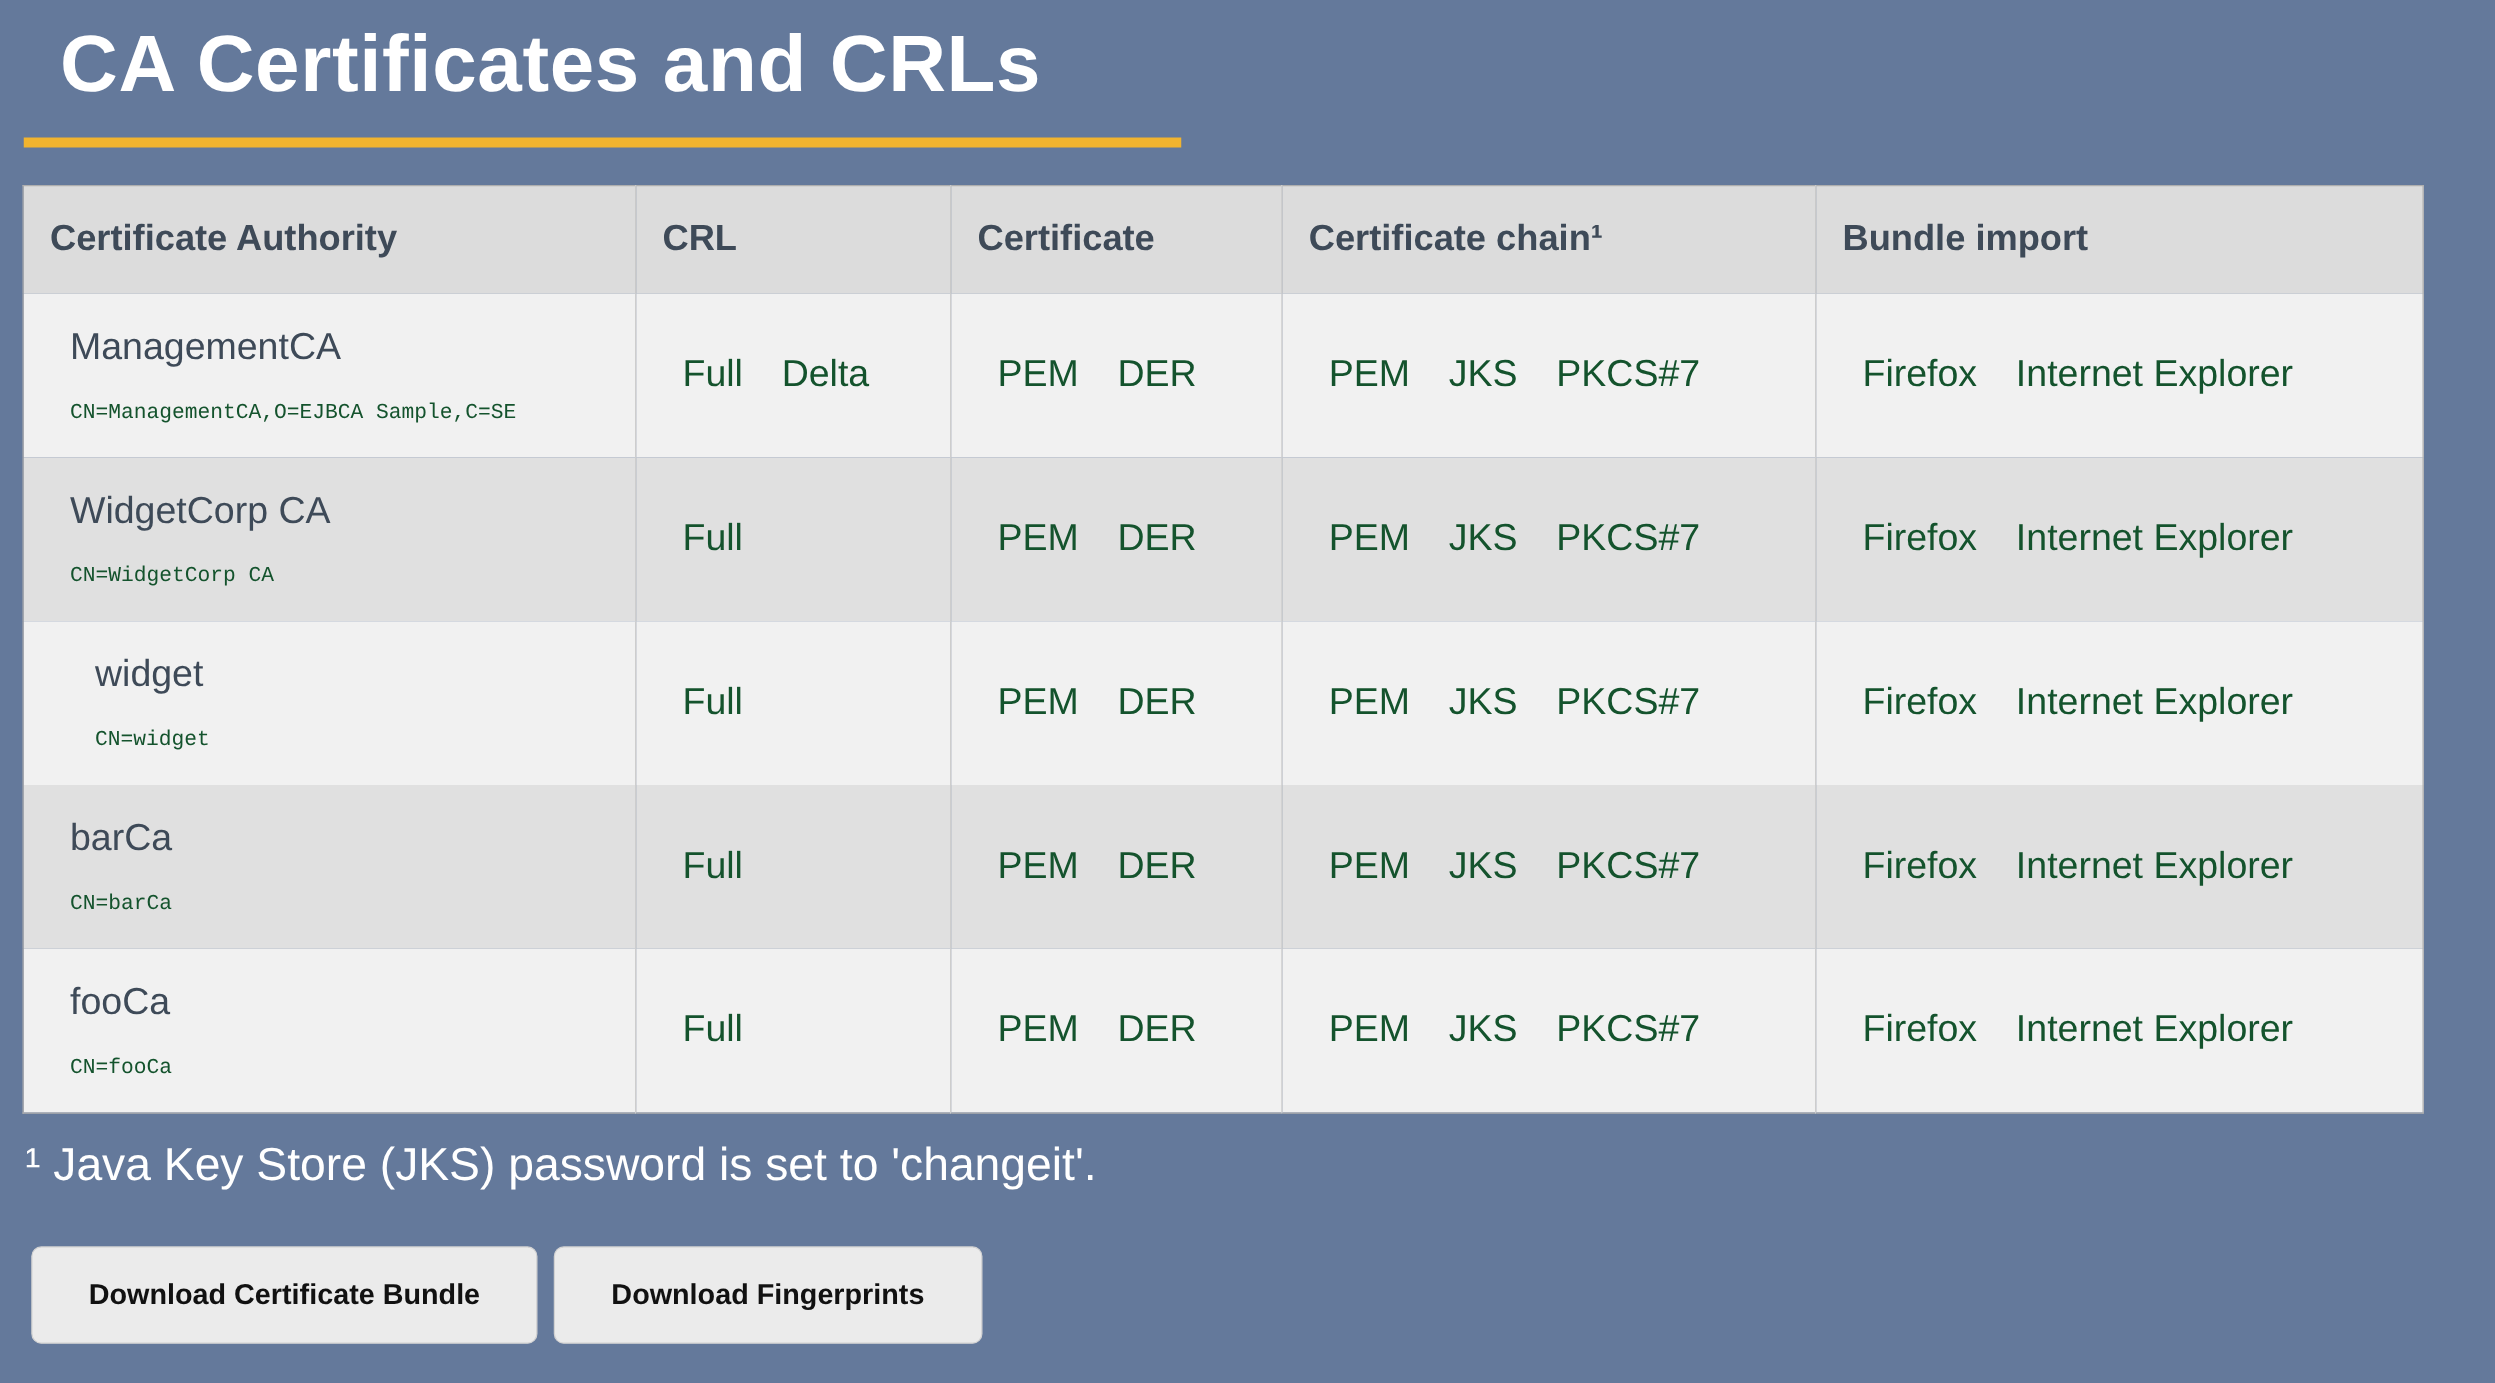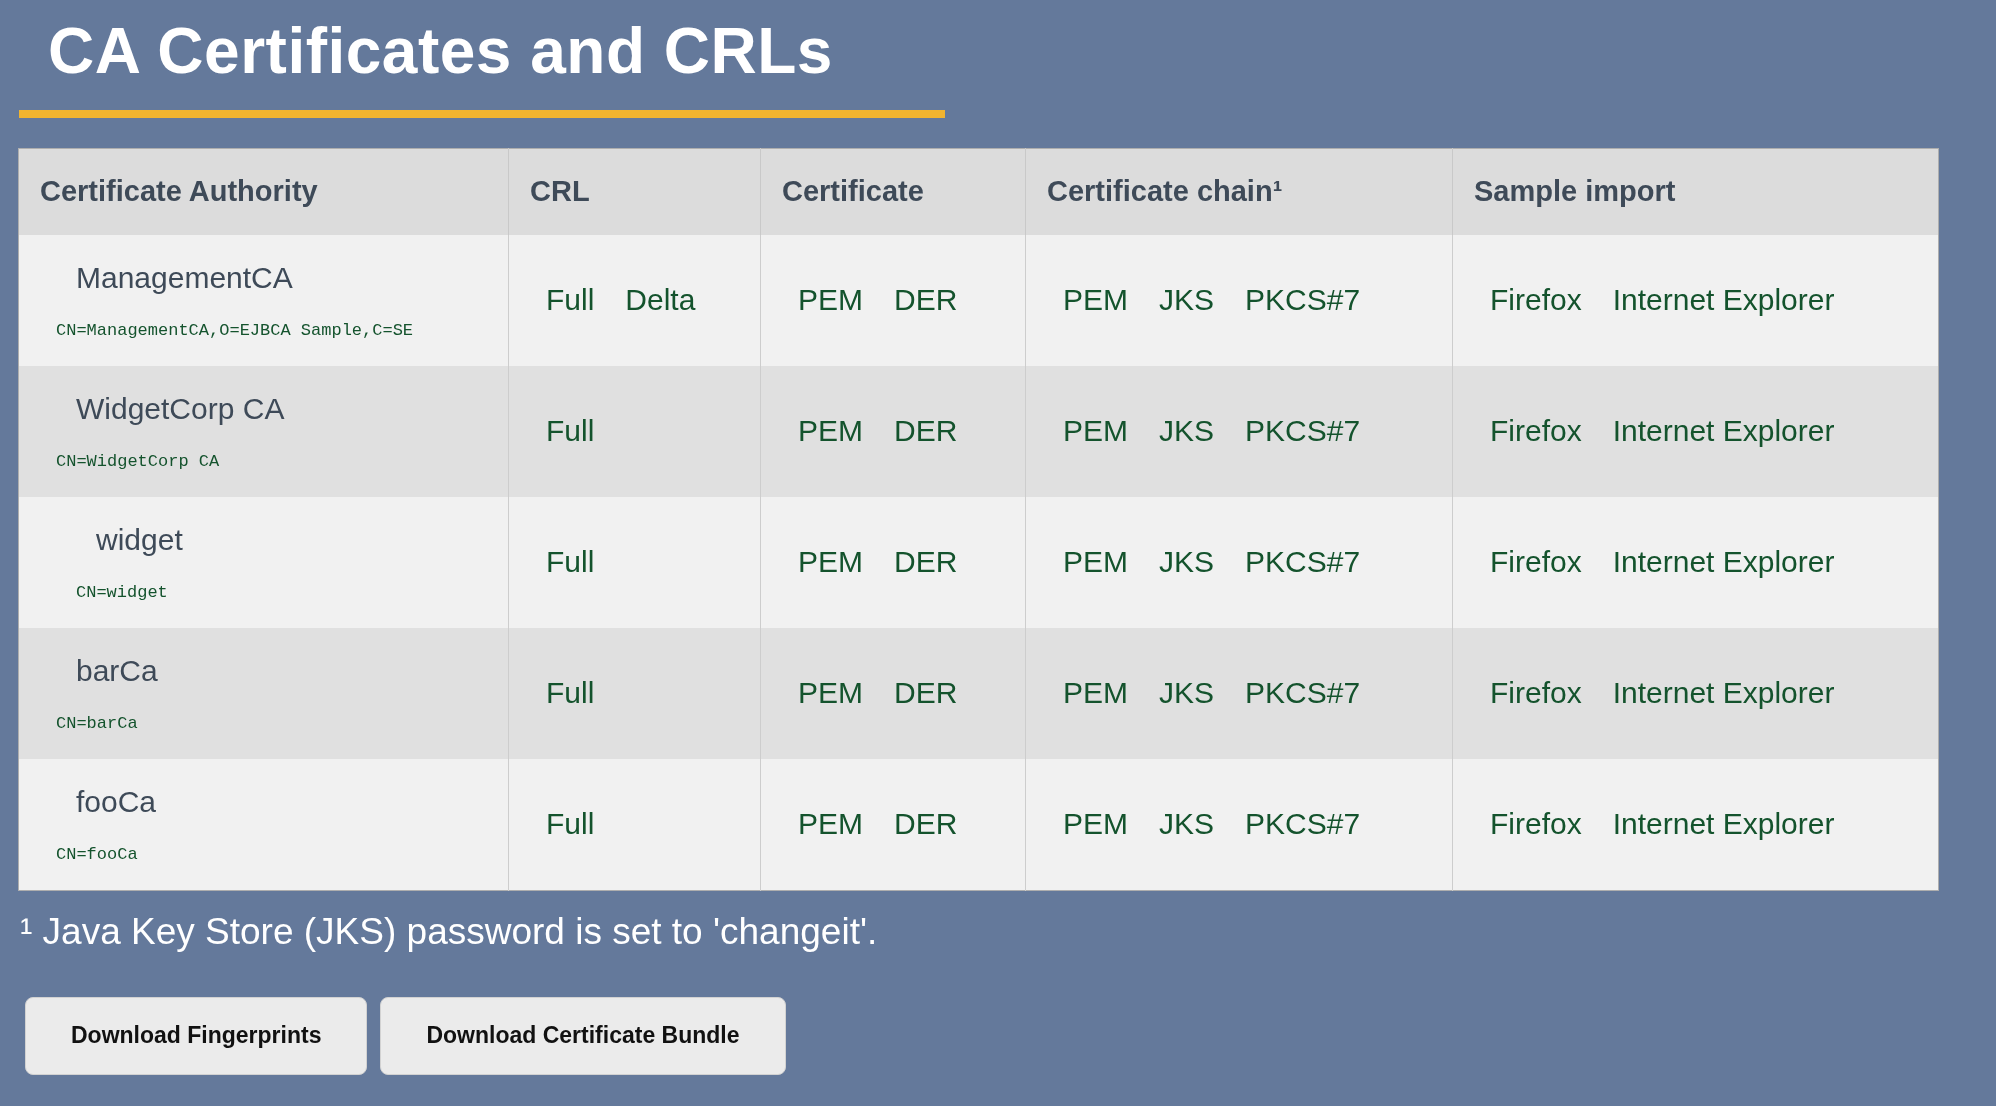--- a/index.html
+++ b/index.html
@@ -62,21 +62,20 @@
     border-left: 1px solid #cdcdcd;
   }
   tbody td:first-child { border-left: none; }
   tr.row-light td { background: #f1f1f1; }
   tr.row-dark  td { background: #e0e0e0; }
 
   .ca-name {
     font-size: 30px;
     color: #3e4a58;
     margin-bottom: 26px;
-    margin-left: 20px;
   }
   .ca-dn {
     font-family: "Liberation Mono", monospace;
     font-size: 17px;
     color: #14532d;
   }
   .ca-inner.indent { padding-left: 20px; }
 
   a.tbl-link {
     font-size: 30px;
@@ -123,21 +122,21 @@
       <col class="c-cert">
       <col class="c-chain">
       <col class="c-browser">
   </colgroup>
   <thead>
     <tr>
       <th>Certificate Authority</th>
       <th>CRL</th>
       <th>Certificate</th>
       <th>Certificate chain¹</th>
-      <th>Sample import</th>
+      <th>Bundle import</th>
     </tr>
   </thead>
   <tbody>
       <tr class="row-light">
         <td>
           <div class="ca-inner">
             <div class="ca-name">ManagementCA</div>
             <div class="ca-dn">CN=ManagementCA,O=EJBCA Sample,C=SE</div>
           </div>
         </td>
@@ -193,15 +192,15 @@
         <td class="links-cell"><a href="#" class="tbl-link">PEM</a><a href="#" class="tbl-link">DER</a></td>
         <td class="links-cell"><a href="#" class="tbl-link">PEM</a><a href="#" class="tbl-link">JKS</a><a href="#" class="tbl-link">PKCS#7</a></td>
         <td class="links-cell"><a href="#" class="tbl-link">Firefox</a><a href="#" class="tbl-link">Internet Explorer</a></td>
       </tr>
     </tbody>
 </table>
 
 <p class="footnote">¹ Java Key Store (JKS) password is set to 'changeit'.</p>
 
 <div class="button-row">
+  <button class="dl-button">Download Certificate Bundle</button>
   <button class="dl-button">Download Fingerprints</button>
-  <button class="dl-button">Download Certificate Bundle</button>
 </div>
 
 </body></html>

